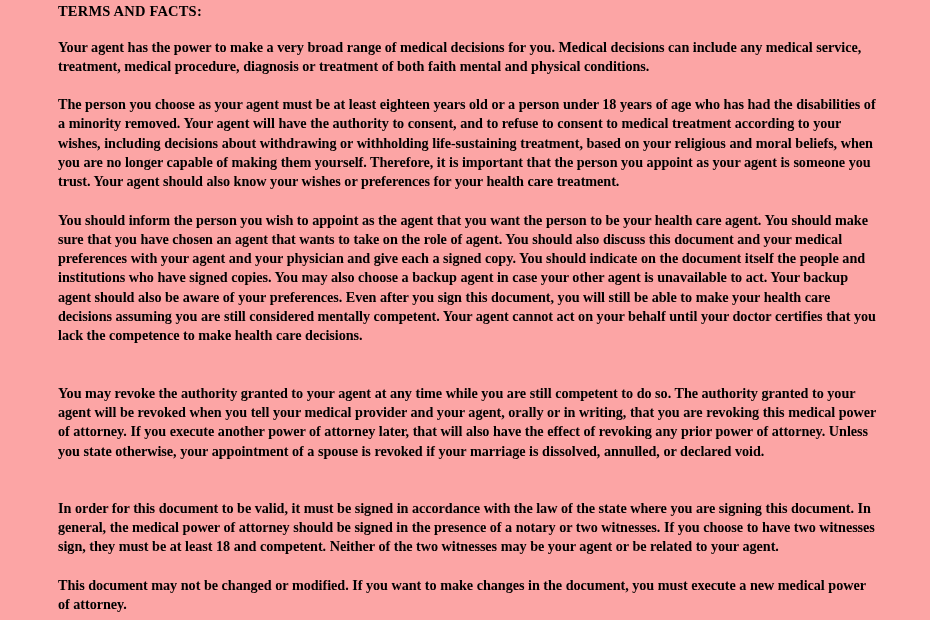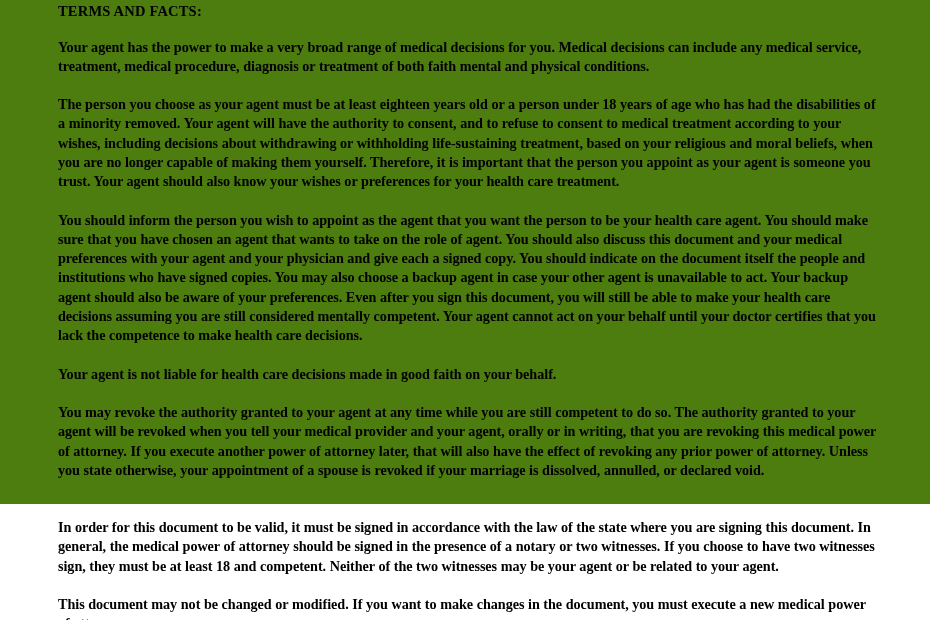--- a/index.html
+++ b/index.html
@@ -12,22 +12,22 @@
     width: 930px;
     height: 620px;
     overflow: hidden;
     font-family: "Liberation Serif", "DejaVu Serif", serif;
     color: #000000;
     -webkit-font-smoothing: none;
   }
   .page {
     position: relative;
     width: 930px;
-    height: 504px;
-    background: #4d7c0f;
+    height: 620px;
+    background: #fca5a5;
     box-sizing: border-box;
     padding: 0;
   }
   .content {
     position: absolute;
     left: 58px;
     top: 0px;
     width: 818px;
   }
 
@@ -69,21 +69,20 @@
     <div class="gap-sm"></div>
 
     <p class="para">The person you choose as your agent must be at least eighteen years old or a person under 18 years of age who has had the disabilities of a minority removed. Your agent will have the authority to consent, and to refuse to consent to medical treatment according to your wishes, including decisions about withdrawing or withholding life-sustaining treatment, based on your religious and moral beliefs, when you are no longer capable of making them yourself.  Therefore, it is important that the person you appoint as your agent is someone you trust. Your agent should also know your wishes or preferences for your health care treatment.</p>
 
     <div class="gap-sm"></div>
 
     <p class="para">You should inform the person you wish to appoint as the agent that you want the person to be your health care agent. You should make sure that you have chosen an agent that wants to take on the role of agent. You should also discuss this document and your medical preferences with your agent and your physician and give each a signed copy. You should indicate on the document itself the people and institutions who have signed copies. You may also choose a backup agent in case your other agent is unavailable to act. Your backup agent should also be aware of your preferences. Even after you sign this document, you will still be able to make your health care decisions assuming you are still considered mentally competent. Your agent cannot act on your behalf until your doctor certifies that you lack the competence to make health care decisions.</p>
 
     <div class="gap-sm"></div>
 
-    <p class="para">Your agent is not liable for health care decisions made in good faith on your behalf.</p>
 
     <div class="gap-sm"></div>
 
     <p class="para">You may revoke the authority granted to your agent at any time while you are still competent to do so. The authority granted to your agent will be revoked when you tell your medical provider and your agent, orally or in writing, that you are revoking this medical power of attorney. If you execute another power of attorney later, that will also have the effect of revoking any prior power of attorney. Unless you state otherwise, your appointment of a spouse is revoked if your marriage is dissolved, annulled, or declared void.</p>
 
     <div class="gap-lg"></div>
 
     <p class="para">In order for this document to be valid, it must be signed in accordance with the law of the state where you are signing this document. In general, the medical power of attorney should be signed in the presence of a notary or two witnesses. If you choose to have two witnesses sign, they must be at least 18 and competent. Neither of the two witnesses may be your agent or be related to your agent.</p>
 
     <div class="gap-sm"></div>

